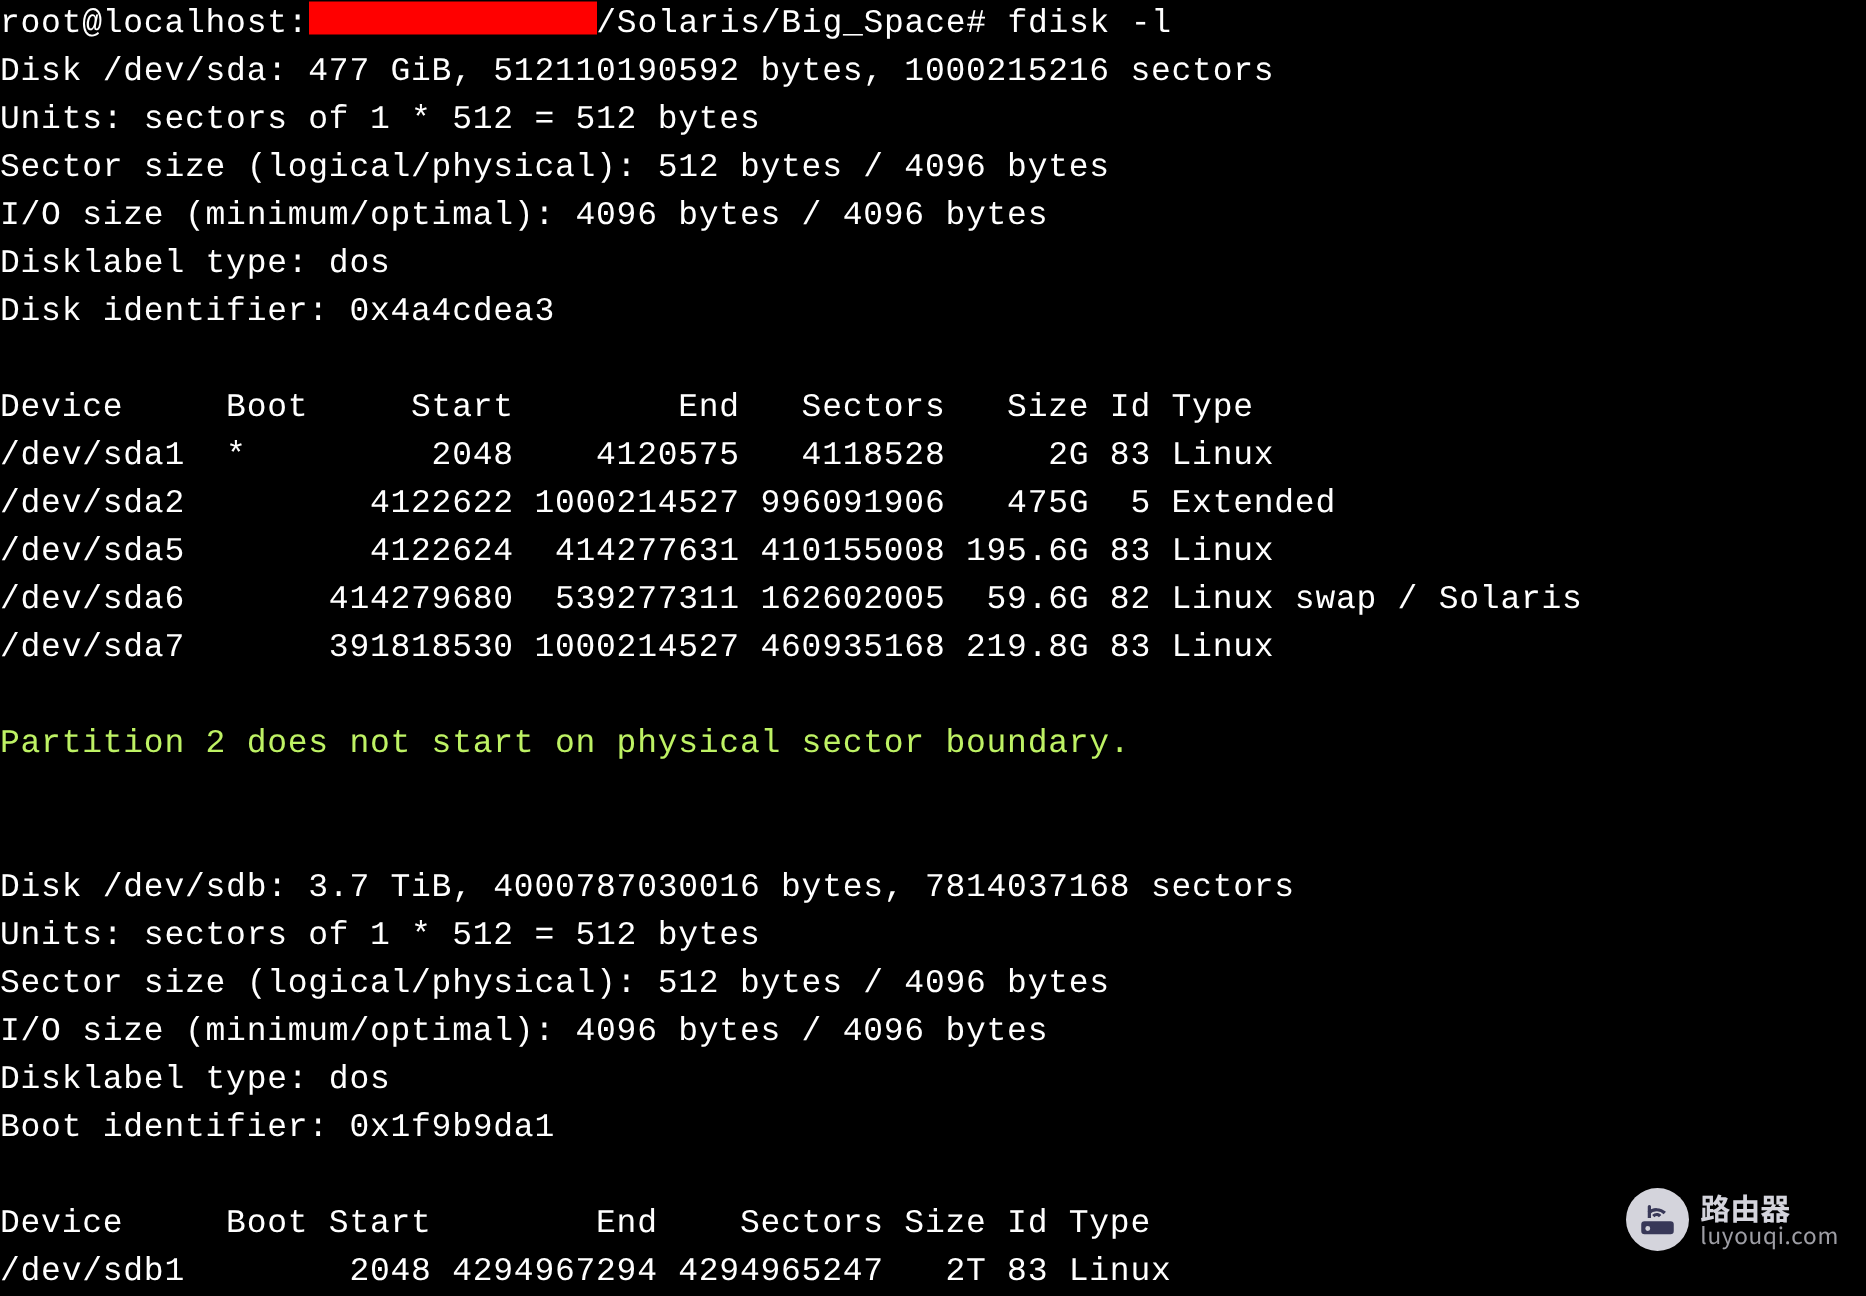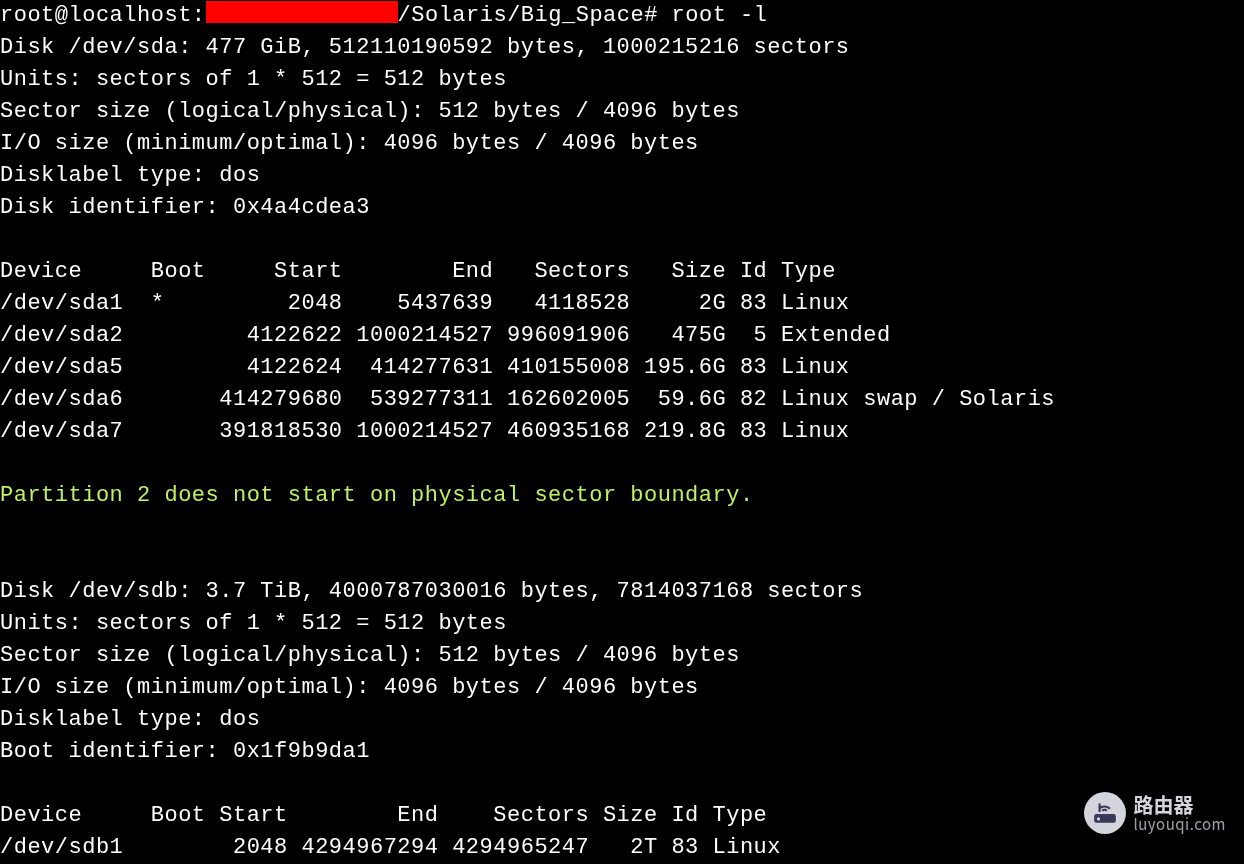--- a/index.html
+++ b/index.html
@@ -53,30 +53,30 @@
     color: #e6e6ef;
     line-height: 1.1;
     letter-spacing: 0;
   }
   .watermark .wtext .big { font-size: 20px; font-weight: 600; }
   .watermark .wtext .small { font-size: 15px; opacity: 0.75; letter-spacing: 0.5px; }
 </style>
 </head>
 <body>
 
-<div class="terminal"><span>root@localhost:</span><span class="red-block"></span><span>/Solaris/Big_Space#</span><span> </span><span>root -l</span>
+<div class="terminal"><span>root@localhost:</span><span class="red-block"></span><span>/Solaris/Big_Space#</span><span> </span><span>fdisk -l</span>
 <span>Disk /dev/sda: 477 GiB, 512110190592 bytes, 1000215216 sectors</span>
 <span>Units: sectors of 1 * 512 = 512 bytes</span>
 <span>Sector size (logical/physical): 512 bytes / 4096 bytes</span>
 <span>I/O size (minimum/optimal): 4096 bytes / 4096 bytes</span>
 <span>Disklabel type: dos</span>
 <span>Disk identifier: 0x4a4cdea3</span>
 
 <span>Device     Boot     Start        End   Sectors   Size Id Type</span>
-<span>/dev/sda1  *         2048    5437639   4118528     2G 83 Linux</span>
+<span>/dev/sda1  *         2048    4120575   4118528     2G 83 Linux</span>
 <span>/dev/sda2         4122622 1000214527 996091906   475G  5 Extended</span>
 <span>/dev/sda5         4122624  414277631 410155008 195.6G 83 Linux</span>
 <span>/dev/sda6       414279680  539277311 162602005  59.6G 82 Linux swap / Solaris</span>
 <span>/dev/sda7       391818530 1000214527 460935168 219.8G 83 Linux</span>
 
 <span class="red-text">Partition 2 does not start on physical sector boundary.</span>
 
 
 <span>Disk /dev/sdb: 3.7 TiB, 4000787030016 bytes, 7814037168 sectors</span>
 <span>Units: sectors of 1 * 512 = 512 bytes</span>

